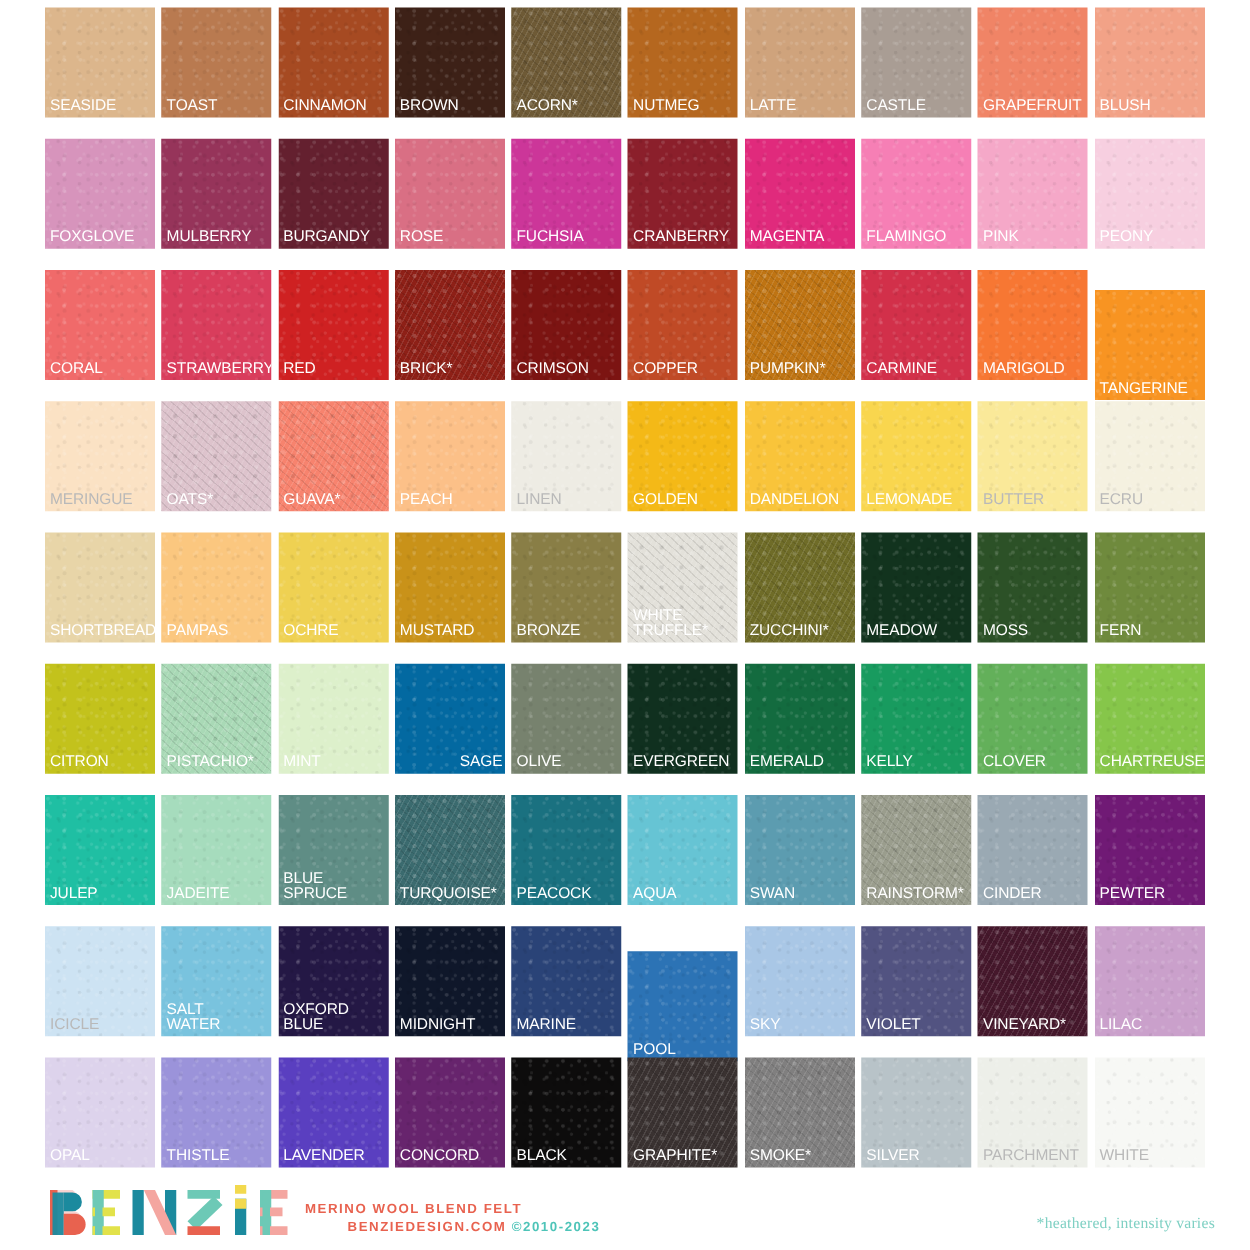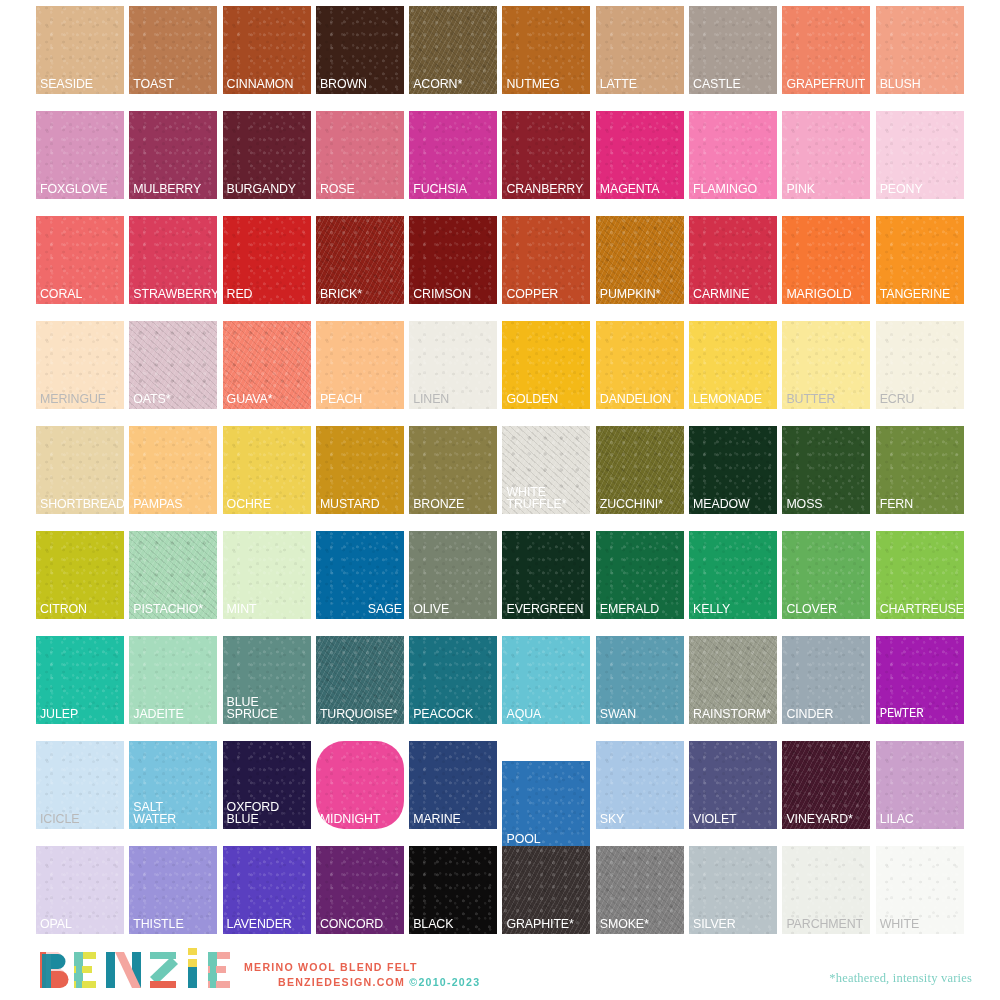--- a/index.html
+++ b/index.html
@@ -190,21 +190,21 @@
       </div>
       <div class="swatch heathered" style="background: rgb(191, 116, 19);">
         <div class="label">PUMPKIN*</div>
       </div>
       <div class="swatch" style="background: rgb(210, 48, 74);">
         <div class="label">CARMINE</div>
       </div>
       <div class="swatch" style="background: rgb(247, 119, 51);">
         <div class="label">MARIGOLD</div>
       </div>
-      <div class="swatch" style="background: rgb(248, 148, 34);">
+      <div class="swatch" style="background: rgb(248, 148, 34); margin-top: 16px;">
         <div class="label">TANGERINE</div>
       </div>
       <div class="swatch" style="background: rgb(251, 226, 196);">
         <div class="label dark">MERINGUE</div>
       </div>
       <div class="swatch heathered" style="background: rgb(221, 195, 204);">
         <div class="label">OATS*</div>
       </div>
       <div class="swatch heathered" style="background: rgb(247, 131, 110);">
         <div class="label">GUAVA*</div>
@@ -312,35 +312,35 @@
       </div>
       <div class="swatch" style="background: rgb(92, 156, 176);">
         <div class="label">SWAN</div>
       </div>
       <div class="swatch heathered" style="background: rgb(154, 157, 141);">
         <div class="label">RAINSTORM*</div>
       </div>
       <div class="swatch" style="background: rgb(154, 169, 179);">
         <div class="label">CINDER</div>
       </div>
-      <div class="swatch" style="background: #a21caf; font-family: Liberation Mono, monospace;">
+      <div class="swatch" style="background: #701a75;">
         <div class="label">PEWTER</div>
       </div>
       <div class="swatch" style="background: rgb(205, 227, 243);">
         <div class="label dark">ICICLE</div>
       </div>
       <div class="swatch" style="background: rgb(121, 195, 222);">
         <div class="label">SALT
 WATER</div>
       </div>
       <div class="swatch" style="background: rgb(36, 24, 69);">
         <div class="label">OXFORD
 BLUE</div>
       </div>
-      <div class="swatch" style="background: #ec4899; border-radius: 28px;">
+      <div class="swatch" style="background: #0f172a;">
         <div class="label">MIDNIGHT</div>
       </div>
       <div class="swatch" style="background: rgb(42, 67, 119);">
         <div class="label">MARINE</div>
       </div>
       <div class="swatch" style="background: rgb(44, 115, 181); margin-top: 20px;">
         <div class="label">POOL</div>
       </div>
       <div class="swatch" style="background: rgb(169, 199, 230);">
         <div class="label">SKY</div>

